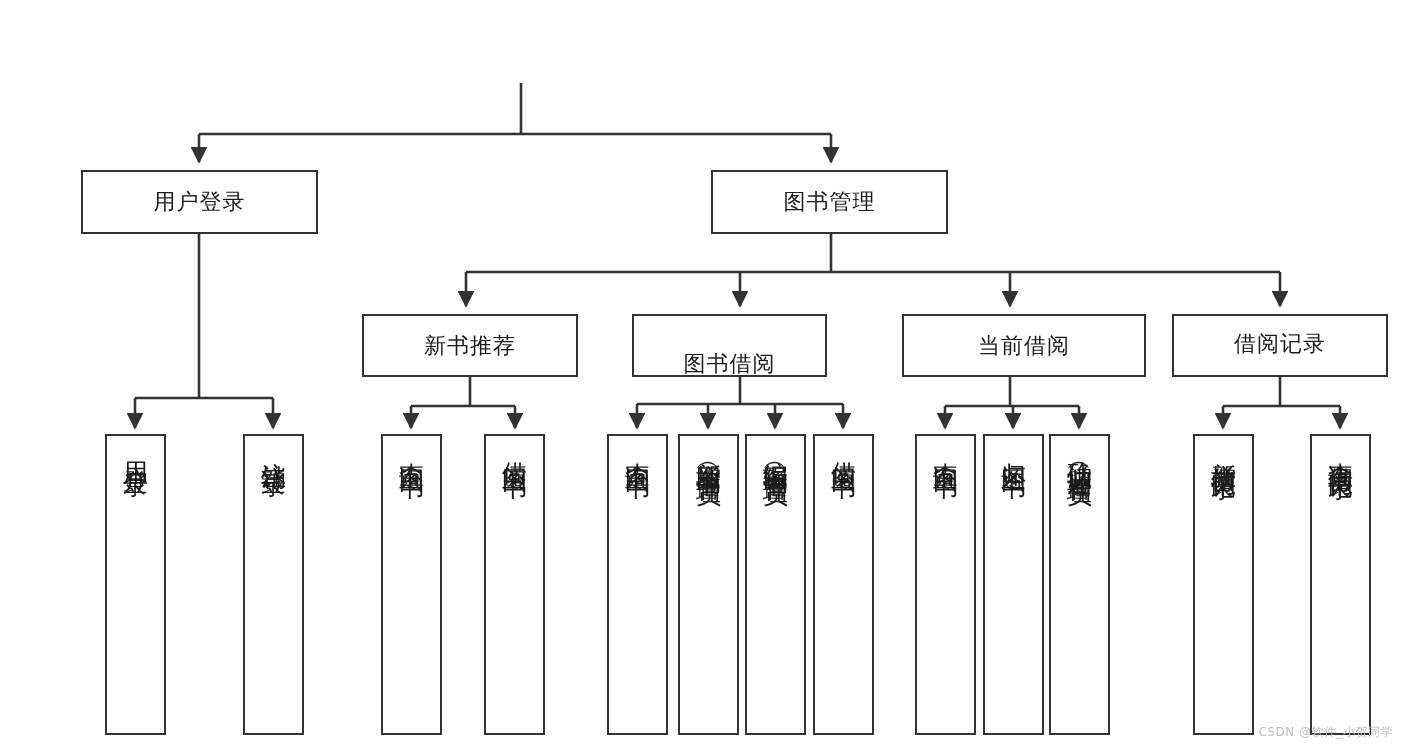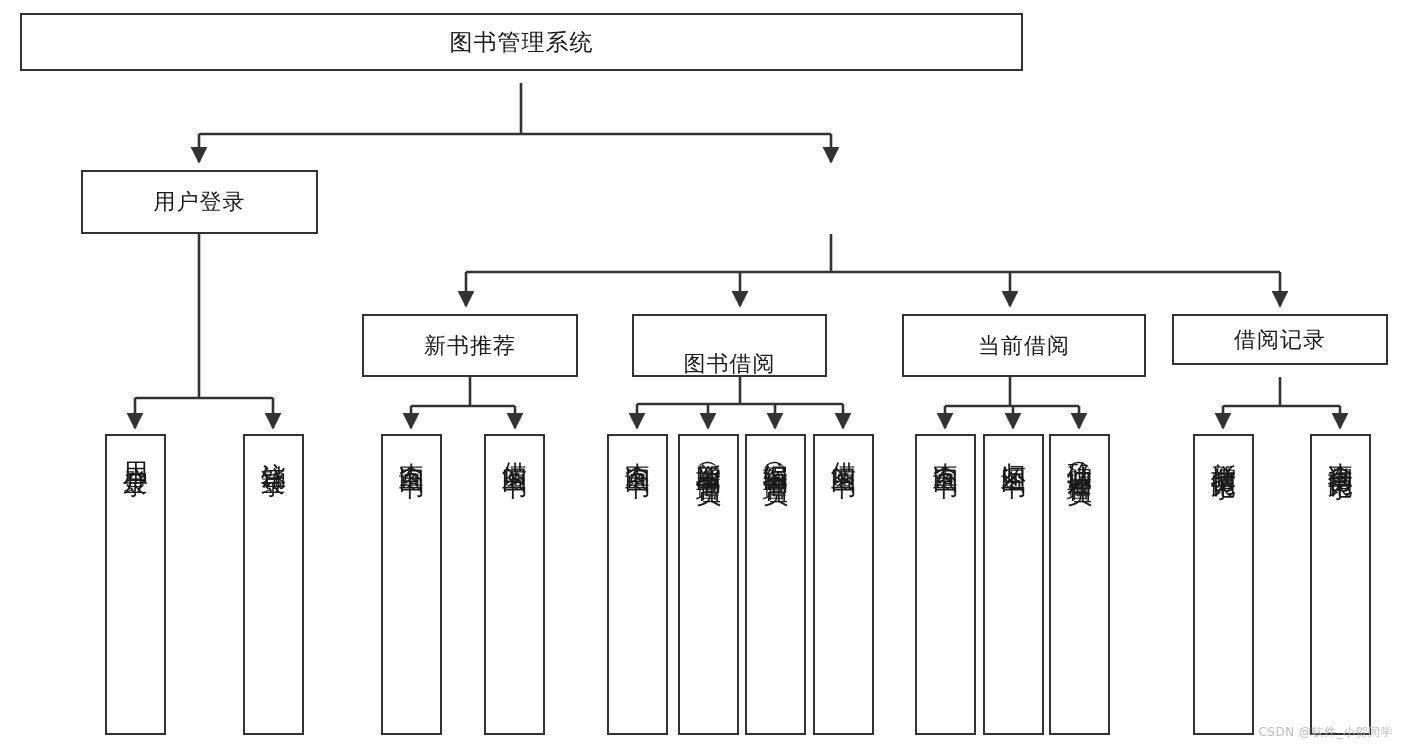--- a/index.html
+++ b/index.html
@@ -100,38 +100,38 @@
       <path d="M 1013 406 L 1013 428" marker-end="url(#arrow)"></path>
       <path d="M 1079 406 L 1079 428" marker-end="url(#arrow)"></path>
 
       <path d="M 1280 377 L 1280 406"></path>
       <path d="M 1223 406 L 1340 406"></path>
       <path d="M 1223 406 L 1223 428" marker-end="url(#arrow)"></path>
       <path d="M 1340 406 L 1340 428" marker-end="url(#arrow)"></path>
     </g>
   </svg>
 
-  <div class="node h-node root" style="left:20px;top:13px;width:1003px;height:58px;">
-    <span class="lbl">图书管理系统</span>
-  </div>
 
   <div class="node h-node" style="left:81px;top:170px;width:237px;height:64px;">
     <span class="lbl">用户登录</span>
+  </div>
+  <div class="node h-node" style="left:711px;top:170px;width:237px;height:64px;">
+    <span class="lbl">图书管理</span>
   </div>
 
   <div class="node h-node" style="left:362px;top:314px;width:216px;height:63px;">
     <span class="lbl">新书推荐</span>
   </div>
   <div class="node h-node" style="left:632px;top:314px;width:195px;height:63px;align-items:flex-end;">
     <span class="lbl">图书借阅</span>
   </div>
   <div class="node h-node" style="left:902px;top:314px;width:244px;height:63px;">
     <span class="lbl">当前借阅</span>
   </div>
-  <div class="node h-node" style="left:1172px;top:314px;width:216px;height:51px;">
+  <div class="node h-node" style="left:1172px;top:314px;width:216px;height:63px;font-family:Liberation Mono, monospace;">
     <span class="lbl">借阅记录</span>
   </div>
 
   <div class="node v-node" style="left:105px;top:434px;width:61px;height:301px;">
     <span class="lbl">用户登录</span>
   </div>
   <div class="node v-node" style="left:243px;top:434px;width:61px;height:301px;">
     <span class="lbl">注销登录</span>
   </div>
 

